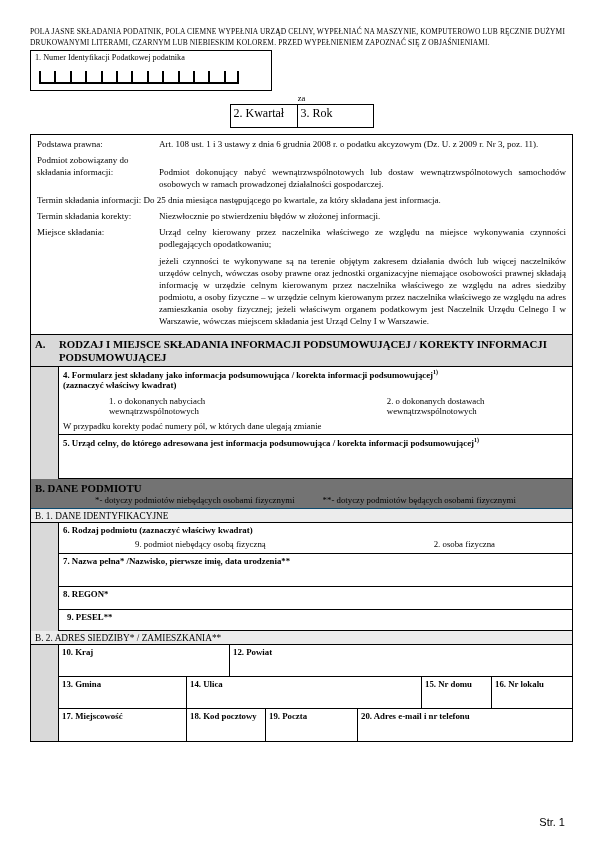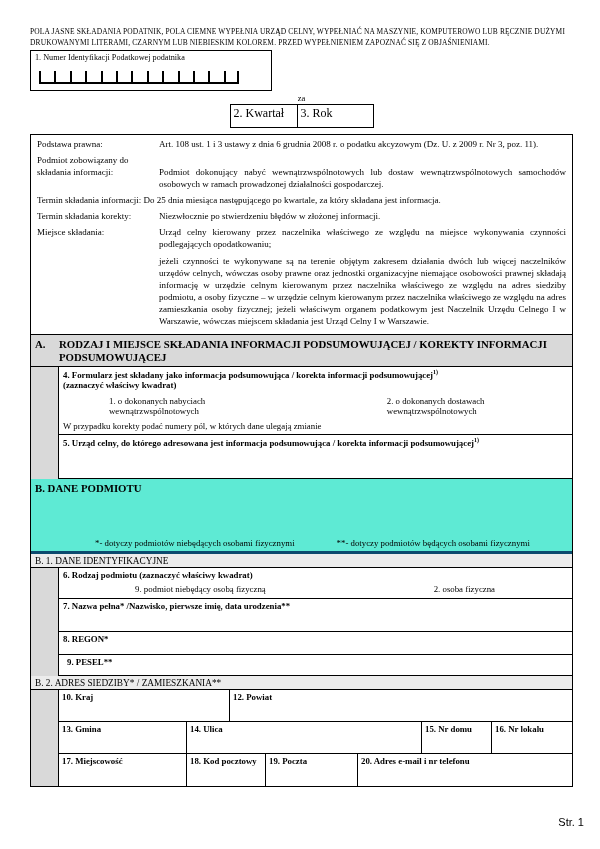--- a/index.html
+++ b/index.html
@@ -46,24 +46,24 @@
   .lrow-full { margin-bottom:4px; }
   .para2 { margin-top:5px; }
   .lrow:last-child, .lrow-full:last-child { margin-bottom:0; }
 
   
   .form-outline { border:1.5px solid #000; border-top:none; }
   .sec-header { background:#d9d9d9; display:flex; font-weight:bold; font-size:10.8px;
                 line-height:1.2; padding:3px 4px 2px 4px; border-bottom:1px solid #000; }
   .sec-letter { width:24px; flex-shrink:0; }
   .sec-title { flex:1; }
-  .sec-header-b { background:#5eead4; font-size:10.8px; padding:3px 4px 2px 4px;
-                  border-bottom:3px solid #0c4a6e; }
+  .sec-header-b { background:#737373; font-size:10.8px; padding:3px 4px 2px 4px;
+                  border-bottom:1px solid #0c4a6e; }
   .sec-header-b .b-title-line { font-weight:bold; }
-  .b-notes { display:flex; font-weight:normal; font-size:8.8px; padding:1px 0 1px 60px; gap:42px;margin-top:43px; }
+  .b-notes { display:flex; font-weight:normal; font-size:8.8px; padding:1px 0 1px 60px; gap:28px; }
 
   .sub-header { background:#ececec; font-size:9.3px; padding:2px 4px 1px 4px;
                 border-bottom:1px solid #000; }
 
   .sec-body { display:flex; }
   .strip { width:27px; flex-shrink:0; background:#d9d9d9; }
   .fields { flex:1; border-left:1px solid #000; }
   .fbox { border-bottom:1px solid #000; padding:2px 4px 3px 4px; font-size:8.8px; }
   .fbox:last-child { border-bottom:none; }
   .sec-body.not-last .fbox:last-child { border-bottom:1px solid #000; }
@@ -83,21 +83,21 @@
   .f8 { min-height:23px; }
   .f9 { min-height:21px;padding-left:8px; }
 
   
   .addr-row { display:flex; }
   .addr-cell { border-right:1px solid #000; border-bottom:1px solid #000;
                font-weight:bold; font-size:8.8px; padding:2px 3px; min-height:32px; }
   .addr-cell.last { border-right:none; flex:1; }
   .addr-row.last .addr-cell { border-bottom:none; }
 
-  .page-num { position:absolute; right:16px; bottom:21px;
+  .page-num { position:absolute; right:35px; bottom:21px;
               font-family:"Liberation Sans","DejaVu Sans",sans-serif; font-size:11px; }
 </style>
 </head>
 <body>
 
 <div class="page">
   <div class="content">
 
     <div class="instructions">POLA JASNE SKŁADANIA PODATNIK, POLA CIEMNE WYPEŁNIA URZĄD CELNY, WYPEŁNIAĆ NA MASZYNIE, KOMPUTEROWO LUB RĘCZNIE DUŻYMI DRUKOWANYMI LITERAMI, CZARNYM LUB NIEBIESKIM KOLOREM. PRZED WYPEŁNIENIEM ZAPOZNAĆ SIĘ Z OBJAŚNIENIAMI.</div>
 

